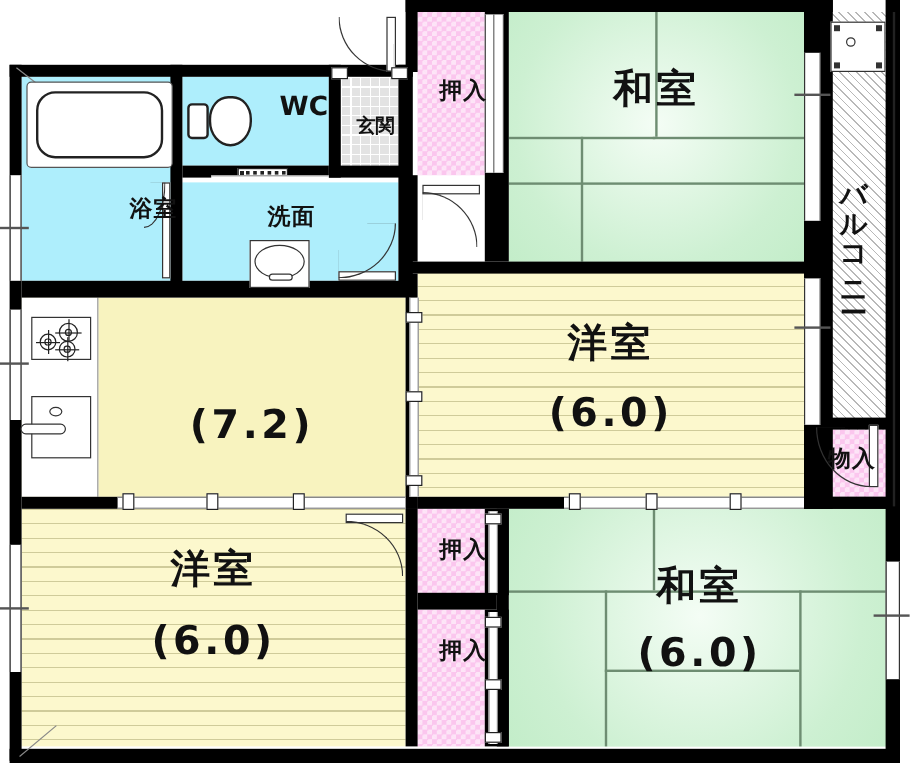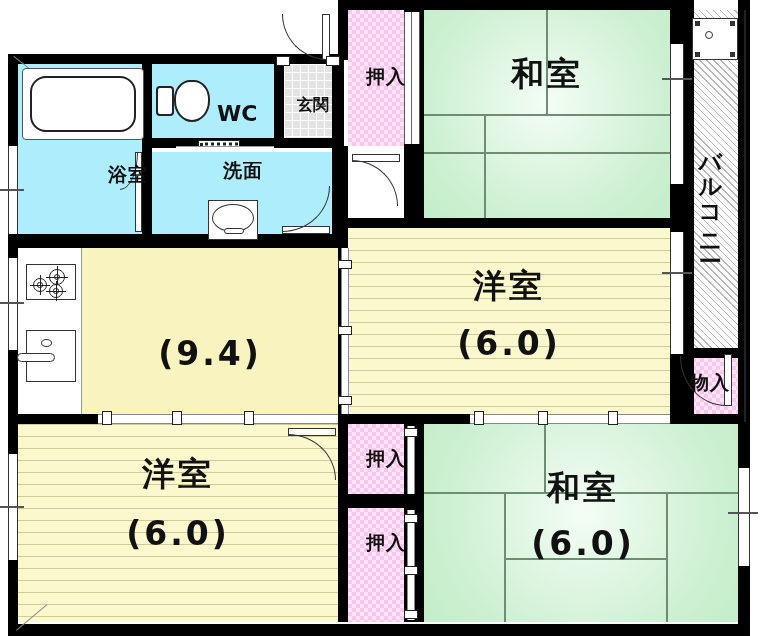--- a/index.html
+++ b/index.html
@@ -359,34 +359,34 @@
 
   <div class="win-v" style="left:738px;top:468px;width:12px;height:98px;"></div>
   <div class="win-tick" style="left:728px;top:512px;width:30px;height:2px;"></div>
 
   <div class="thinline" style="left:744px;top:10px;width:2px;height:412px;background:#222;"></div>
 
   <div class="lbl lbl-sm" style="left:18px;top:164px;width:130px;text-align:right;">
     <span>浴室</span>
   </div>
 
-  <div class="lbl lbl-wc" style="left:206px;top:80px;width:40px;margin-top:24px;">
+  <div class="lbl lbl-wc" style="left:222px;top:80px;width:40px;">
     <span style="display:inline-block;width:18px;word-break:break-all;">WC</span>
   </div>
 
-  <div class="lbl lbl-sm" style="left:188px;top:160px;width:110px;">
+  <div class="lbl lbl-sm" style="left:188px;top:171px;width:110px;">
     <span>洗面</span>
   </div>
 
   <div class="lbl lbl-xs" style="left:284px;top:96px;width:58px;">
     <span>玄関</span>
   </div>
 
   <div class="lbl lbl-big" style="left:82px;top:336px;width:256px;">
-    <span>(9.4)</span>
+    <span>(7.2)</span>
   </div>
 
   <div class="lbl lbl-big" style="left:424px;top:56px;width:246px;">
     <span>和室</span>
   </div>
 
   <div class="lbl lbl-big" style="left:348px;top:268px;width:322px;">
     <span>洋室</span>
   </div>
   <div class="lbl lbl-big" style="left:348px;top:326px;width:322px;">

